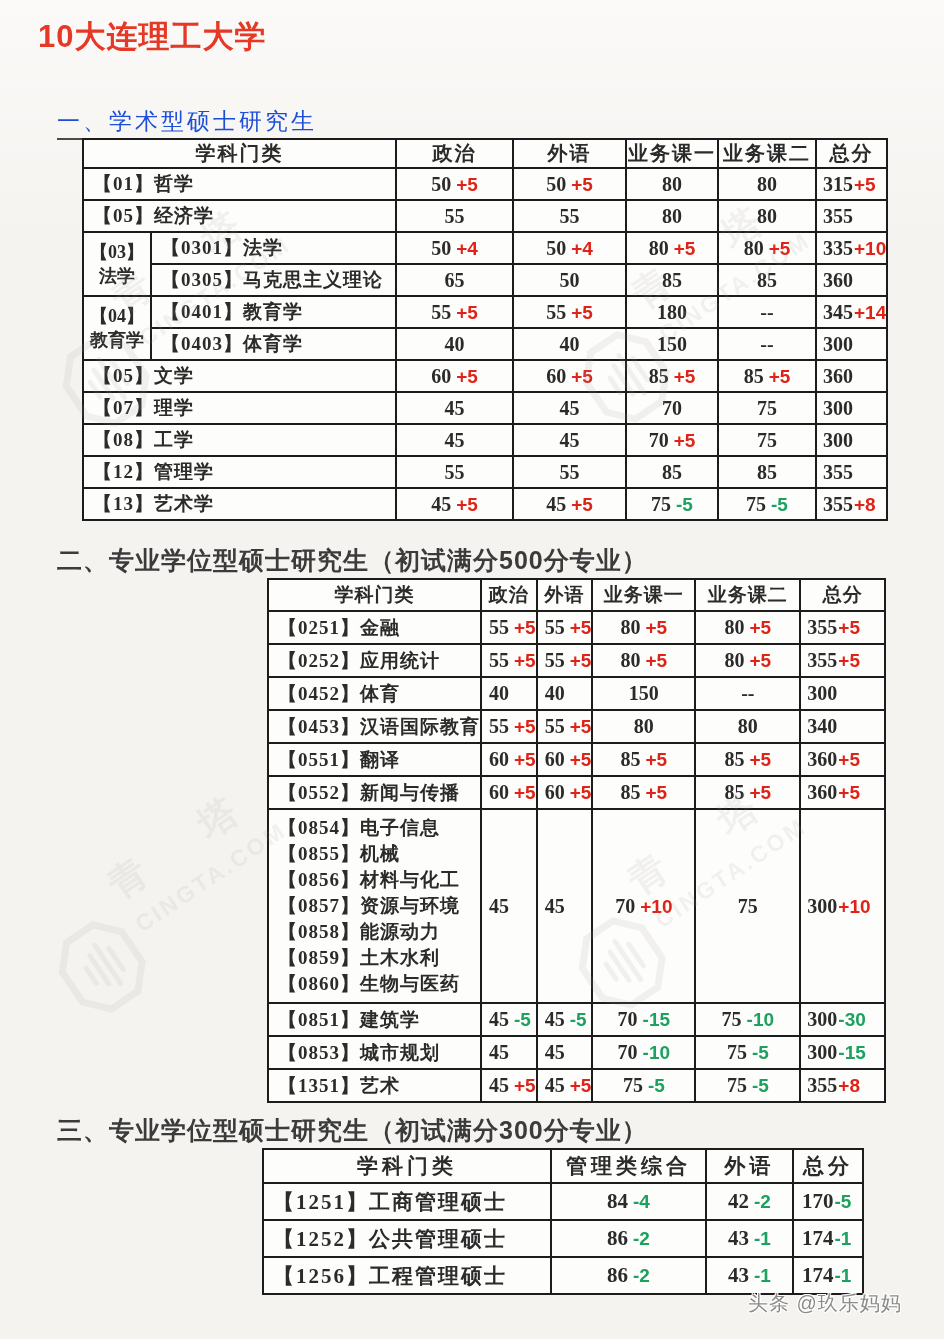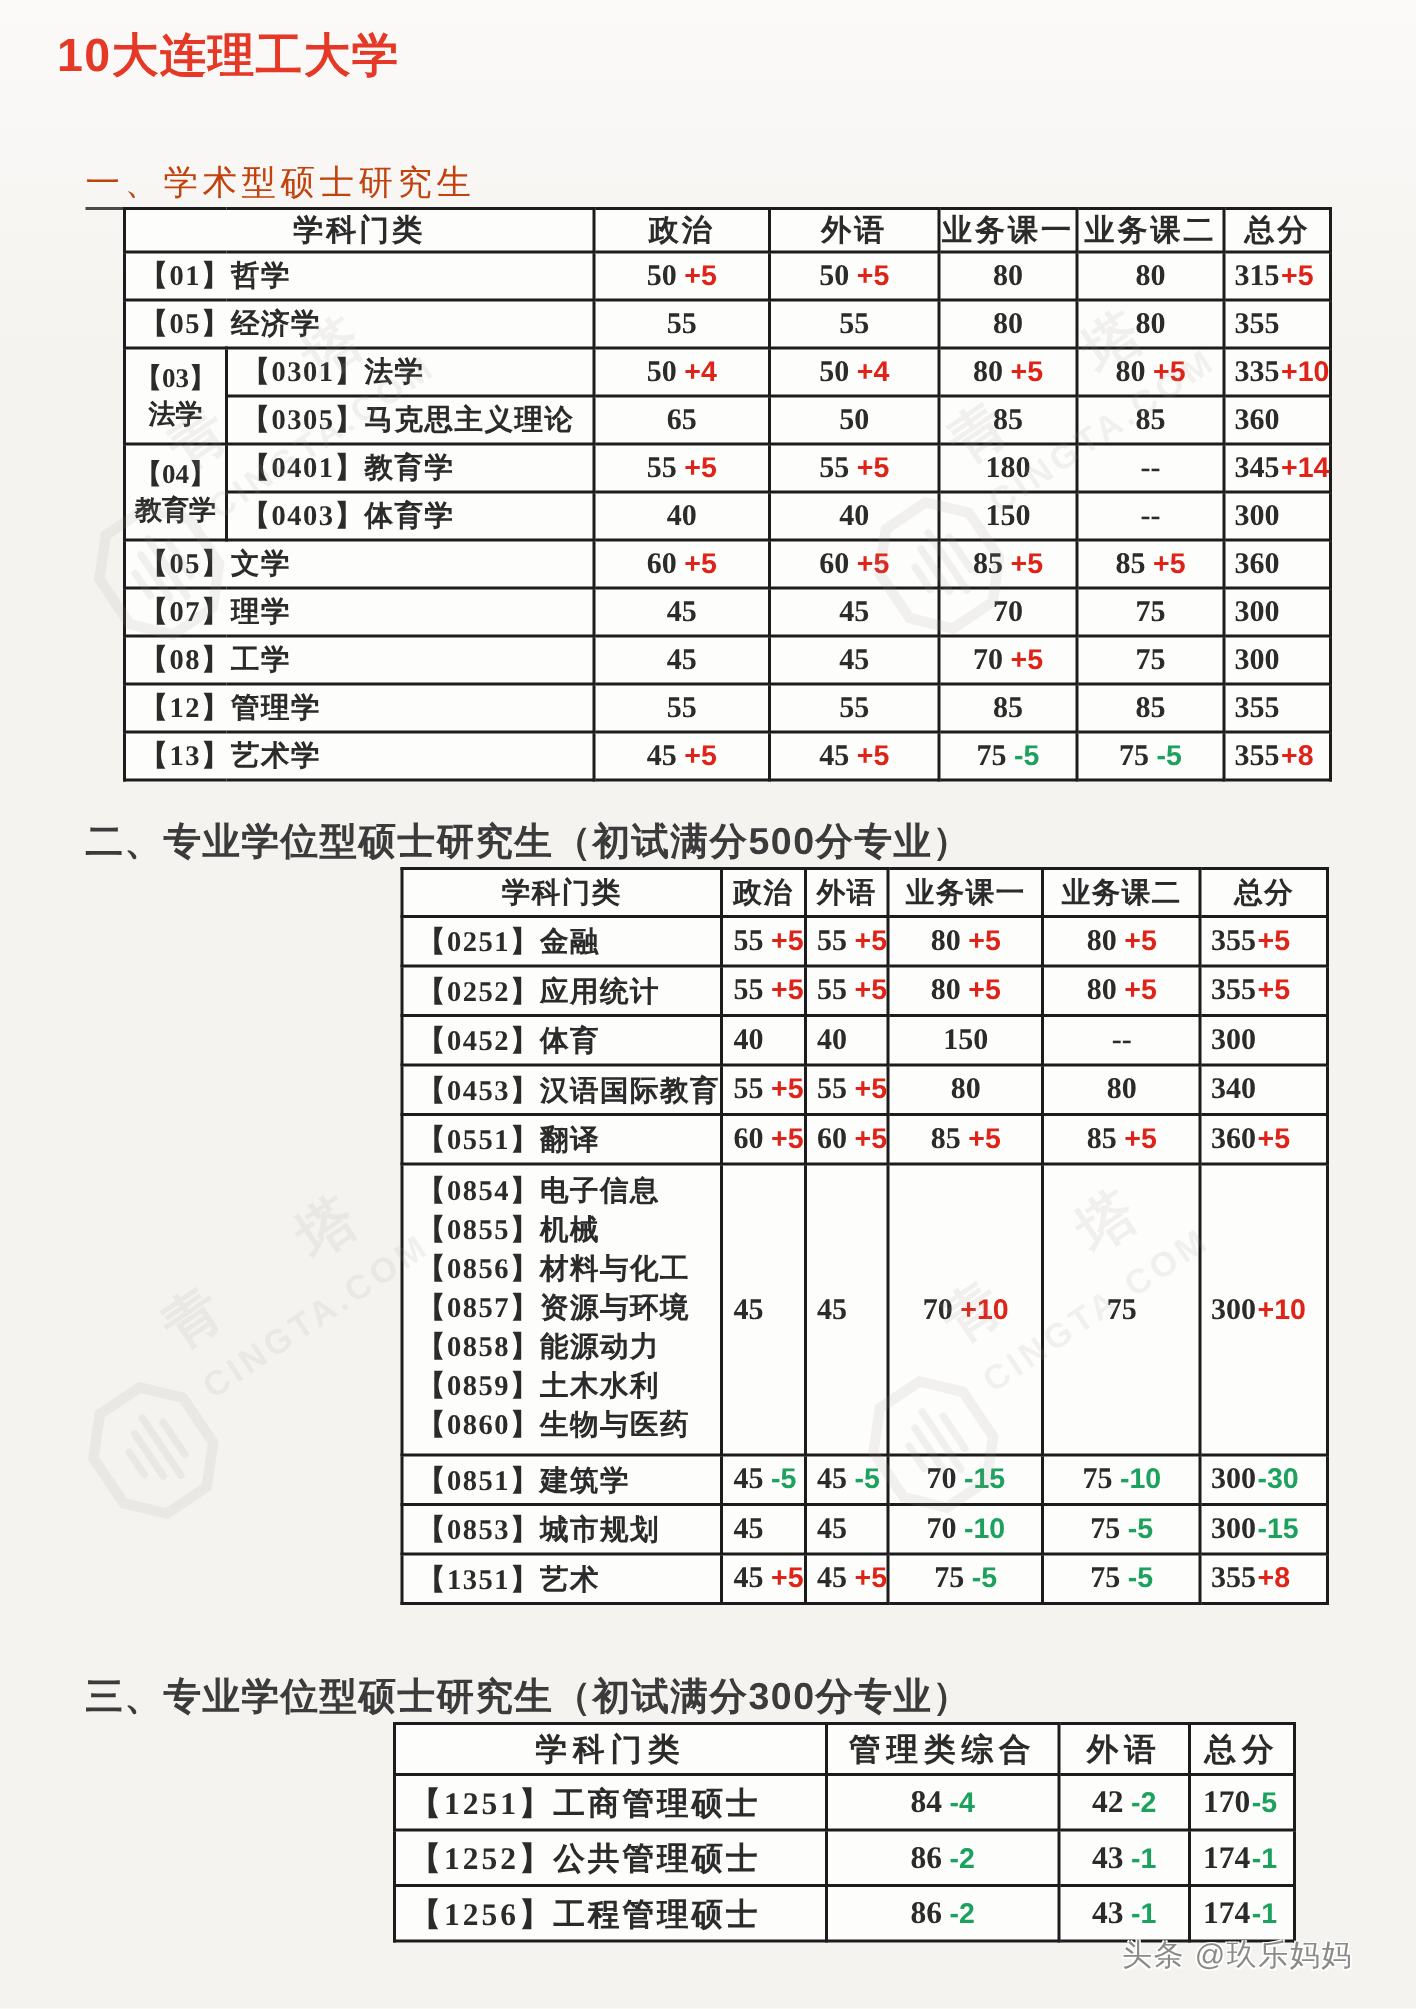--- a/index.html
+++ b/index.html
@@ -23,21 +23,21 @@
   }
   .page-title{
     position:absolute;left:38px;top:16px;
     font-family:"Liberation Sans", sans-serif;
     font-weight:bold;font-size:31px;color:var(--accent-red);
     letter-spacing:1px;
   }
   .sec-title-serif{
     position:absolute;left:57px;top:106px;
     font-family:"Liberation Serif", serif;
-    font-size:23px;color:#c2410c;letter-spacing:3px;
+    font-size:23px;color:#1d4ed8;letter-spacing:3px;
     border-bottom:2px solid #4a4a4a;padding-bottom:1px;
   }
   .sec-title-bold{
     position:absolute;left:57px;
     font-family:"Liberation Sans", sans-serif;
     font-weight:bold;font-size:25px;color:#3b3b3b;letter-spacing:1px;
   }
   #sec2-title{top:544px;}
   #sec3-title{top:1114px;}
 
@@ -293,20 +293,28 @@
         <tr>
           <td class="name">【0453】汉语国际教育</td>
           <td class="num tight"><span class="v">55</span><span class="d red">+5</span></td>
           <td class="num tight"><span class="v">55</span><span class="d red">+5</span></td>
           <td class="num"><span class="v">80</span></td>
           <td class="num"><span class="v">80</span></td>
           <td class="num total"><span class="v">340</span></td>
         </tr>
         <tr>
           <td class="name">【0551】翻译</td>
+          <td class="num tight"><span class="v">60</span><span class="d red">+5</span></td>
+          <td class="num tight"><span class="v">60</span><span class="d red">+5</span></td>
+          <td class="num"><span class="v">85</span><span class="d red">+5</span></td>
+          <td class="num"><span class="v">85</span><span class="d red">+5</span></td>
+          <td class="num total"><span class="v">360</span><span class="d red">+5</span></td>
+        </tr>
+        <tr>
+          <td class="name">【0552】新闻与传播</td>
           <td class="num tight"><span class="v">60</span><span class="d red">+5</span></td>
           <td class="num tight"><span class="v">60</span><span class="d red">+5</span></td>
           <td class="num"><span class="v">85</span><span class="d red">+5</span></td>
           <td class="num"><span class="v">85</span><span class="d red">+5</span></td>
           <td class="num total"><span class="v">360</span><span class="d red">+5</span></td>
         </tr>
         <tr>
           <td class="name multi">
             <div class="line">【0854】电子信息</div>
             <div class="line">【0855】机械</div>

